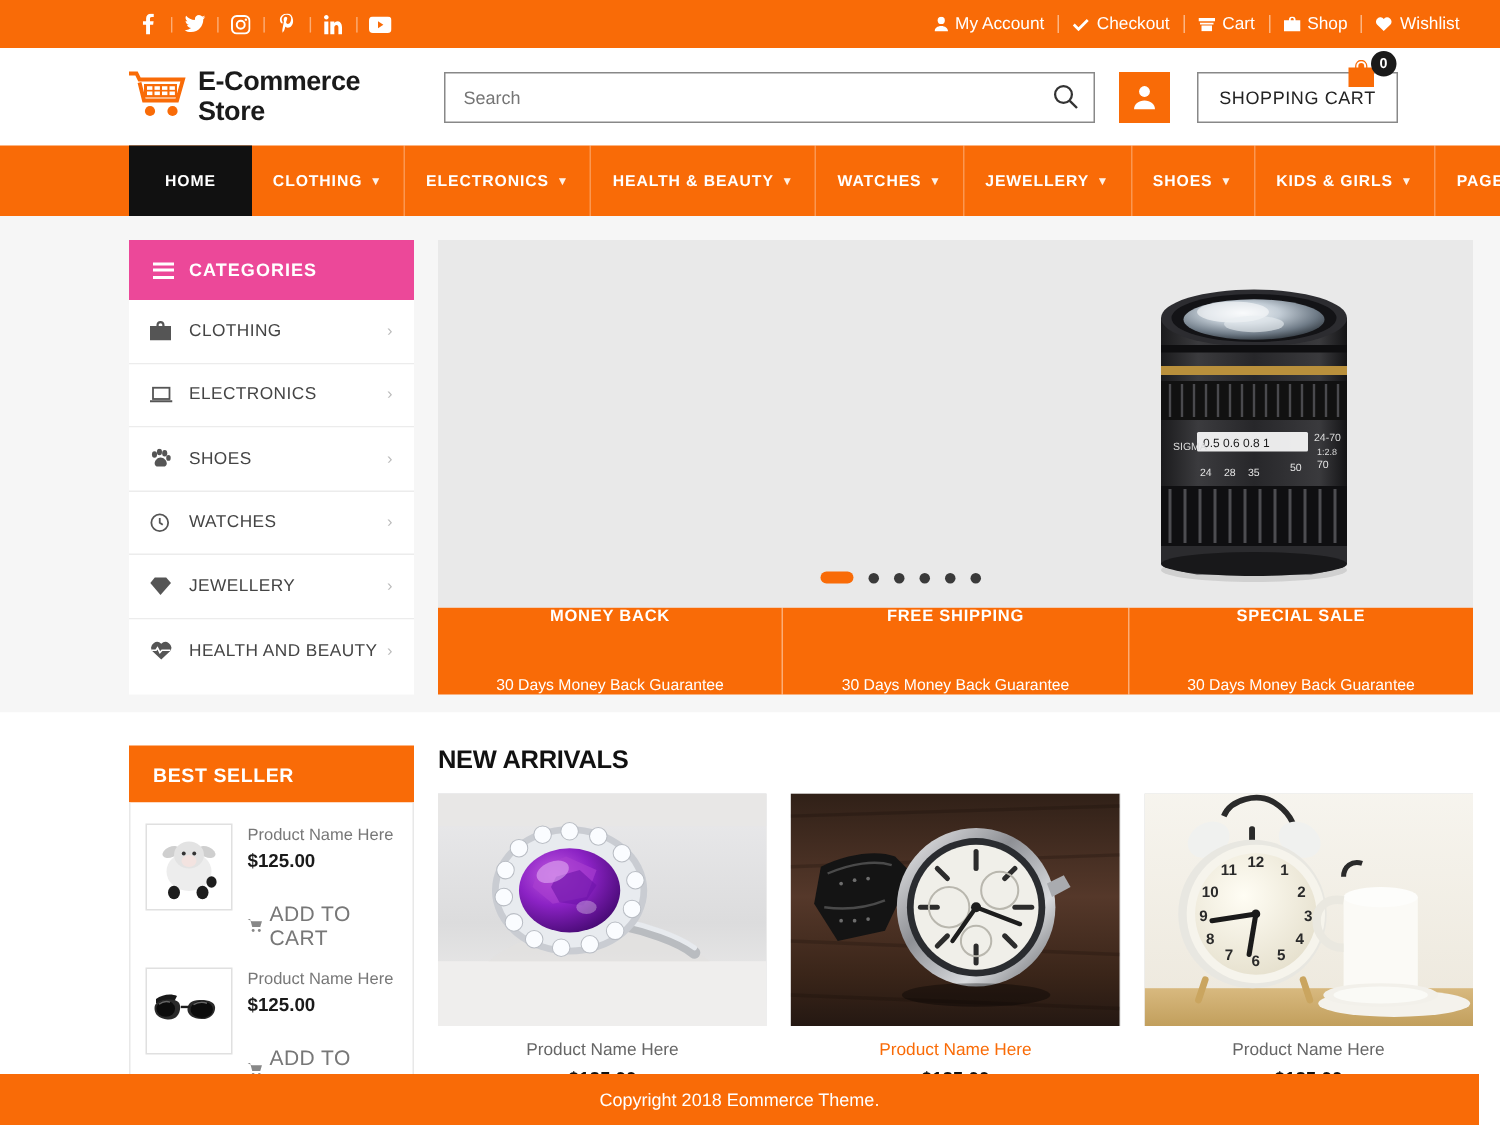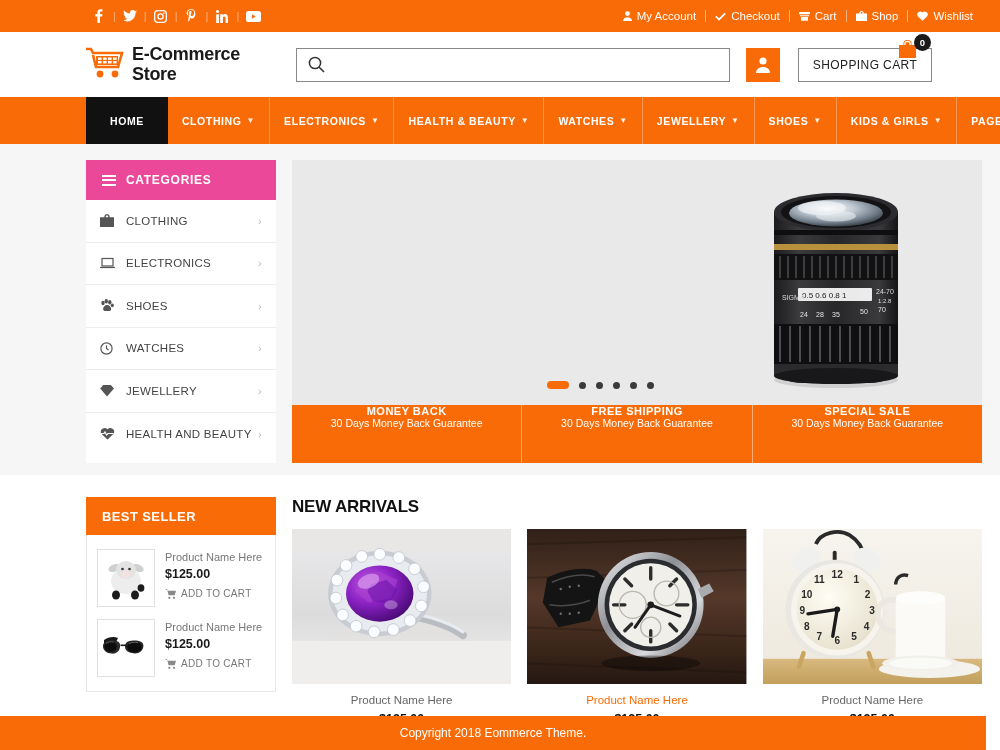--- a/index.html
+++ b/index.html
@@ -273,22 +273,22 @@
   
   .features {
     display: flex;
     background: #f96b07;
     height: 58px;
     color: #fff;
   }
   .feat {
     flex: 1;
     display: flex; flex-direction: column;
-    align-items: center; justify-content: flex-start;
-    gap: 0;
+    align-items: center; justify-content: space-between;
+    gap: 14px;
     border-right: 1px solid rgba(255,255,255,.45);
   }
   .feat:last-child { border-right: 0; }
   .feat .ft { font-size: 11px; font-weight: bold; letter-spacing: .5px; }
   .feat .fs { font-size: 10.5px; }
 
   
   .lower { display: flex; padding: 22px 18px 0 86px; gap: 16px; background:#fff; }
   .best { width: 190px; flex: 0 0 190px; }
   .best-head {
@@ -309,22 +309,22 @@
     flex: 0 0 58px;
     position: relative;
     overflow: hidden;
     background: #fff;
   }
   .bi-info { padding-top: 2px; }
   .bi-name { font-size: 11px; color: #777; }
   .bi-price { font-size: 12.5px; font-weight: bold; color: #1a1a1a; margin-top: 4px; }
   .bi-cart {
     display: flex; align-items: center; gap: 5px;
-    margin-top: 7px;
-    font-size: 10px;
+    margin-top: 20px;
+    font-size: 14px;
     color: #777;
     letter-spacing: .3px;
     cursor: pointer;
   }
 
   .arrivals { flex: 1; }
   .arr-title {
     font-size: 17px; font-weight: bold; color: #111;
     letter-spacing: -.2px;
     margin-bottom: 12px;
@@ -456,20 +456,21 @@
           <circle cx="29" cy="27" r="3.4" fill="#f96b07"></circle>
       </svg>
     </span>
     <div class="logo-text">
       <div>E-Commerce</div>
       <div>Store</div>
     </div>
   </div>
 
   <div class="search-wrap">
+    <input type="text" placeholder="Search" style="">
     <button class="search-btn">
       <svg width="17" height="17" viewBox="0 0 17 17">
         <circle cx="7" cy="7" r="5.6" fill="none" stroke="#333" stroke-width="1.5"></circle>
         <line x1="11.2" y1="11.2" x2="16" y2="16" stroke="#333" stroke-width="1.6"></line>
       </svg>
     </button>
   </div>
 
   <div class="user-btn">
     <svg width="16" height="17" viewBox="0 0 16 17" fill="#fff">

